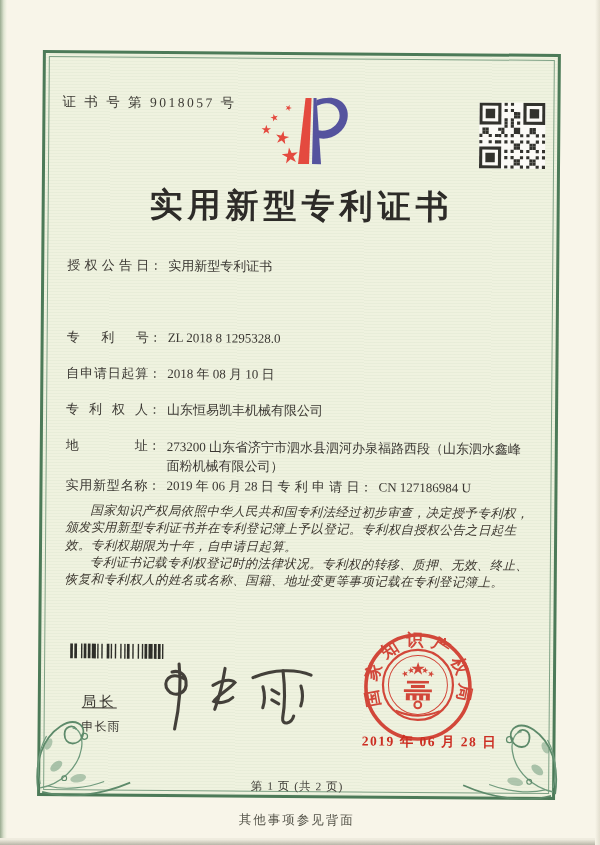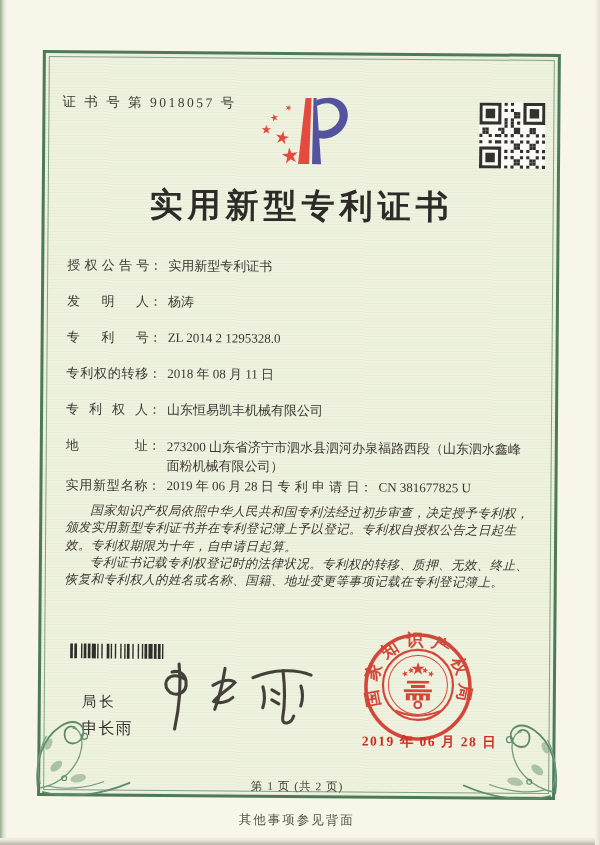--- a/index.html
+++ b/index.html
@@ -36,22 +36,22 @@
   .flabel{display:inline-block;width:82px;text-align:justify;text-align-last:justify;}
   .fvalue{margin-left:6px;}
   .fvalue-wrap{display:inline-block;vertical-align:top;width:366px;
     white-space:normal;line-height:19px;}
   .grant2{position:absolute;left:212px;top:0;}
   .paras{position:absolute;left:66px;top:504px;width:470px;font-size:12.5px;
     line-height:17.3px;color:#3d3830;font-style:italic;letter-spacing:.4px;}
   .paras p{margin:0;text-indent:2em;}
   .barcode{position:absolute;left:70px;top:645px;}
   .sig-title{position:absolute;left:84px;top:694px;font-size:14.5px;color:#35322c;
-    letter-spacing:3px;font-family:"Liberation Sans","DejaVu Sans",sans-serif;}
-  .sig-name{position:absolute;left:84px;top:720px;font-size:16px;color:#35322c;
+    letter-spacing:3px;font-family:"Liberation Sans","DejaVu Sans",sans-serif;text-decoration:underline;}
+  .sig-name{position:absolute;left:84px;top:720px;font-size:12px;color:#35322c;
     letter-spacing:1px;font-family:"Liberation Sans","DejaVu Sans",sans-serif;}
   .signature{position:absolute;left:155px;top:660px;}
   .seal{position:absolute;left:352px;top:628px;}
   .page-no{position:absolute;left:0;top:779px;width:100%;text-align:center;
     font-size:11.5px;color:#3f3d37;letter-spacing:1px;}
   .back-note{position:absolute;left:0;top:812px;width:100%;text-align:center;
     font-size:12.5px;color:#55544a;letter-spacing:2px;}
   .flourish{position:absolute;z-index:2;}
   .fl-bl{left:37px;top:668px;}
   .fl-br{left:462px;top:668px;transform:scaleX(-1);}
@@ -196,41 +196,38 @@
         <rect x="45" y="3" width="15" height="15" fill="#fbfaf6"></rect>
         <rect x="48" y="6" width="9" height="9" fill="#32322d"></rect>
         <rect x="0" y="42" width="21" height="21" fill="#32322d"></rect>
         <rect x="3" y="45" width="15" height="15" fill="#fbfaf6"></rect>
         <rect x="6" y="48" width="9" height="9" fill="#32322d"></rect>
       </svg>
 
     <div class="title">实用新型专利证书</div>
 
     <div class="frow" style="top:258px">
-      <span class="flabel">授权公告号</span><span>：</span><span class="fvalue">实用新型专利证书</span>
-    </div>
-    <div class="frow" style="top:294px">
-      <span class="flabel">发　明　人</span><span>：</span><span class="fvalue">杨涛</span>
+      <span class="flabel">授权公告日</span><span>：</span><span class="fvalue">实用新型专利证书</span>
     </div>
     <div class="frow" style="top:330px">
-      <span class="flabel">专　利　号</span><span>：</span><span class="fvalue">ZL 2014 2 1295328.0</span>
+      <span class="flabel">专　利　号</span><span>：</span><span class="fvalue">ZL 2018 8 1295328.0</span>
     </div>
     <div class="frow" style="top:366px">
-      <span class="flabel">专利权的转移</span><span>：</span><span class="fvalue">2018 年 08 月 11 日</span>
+      <span class="flabel">自申请日起算</span><span>：</span><span class="fvalue">2018 年 08 月 10 日</span>
     </div>
     <div class="frow" style="top:402px">
       <span class="flabel">专 利 权 人</span><span>：</span><span class="fvalue">山东恒易凯丰机械有限公司</span>
     </div>
     <div class="frow" style="top:438px">
       <span class="flabel" style="vertical-align:top">地　　　址</span><span style="vertical-align:top">：</span><span class="fvalue fvalue-wrap">273200  山东省济宁市泗水县泗河办泉福路西段（山东泗水鑫峰面粉机械有限公司）</span>
     </div>
     <div class="frow" style="top:478px">
       <span class="flabel">实用新型名称</span><span>：</span><span class="fvalue">2019 年 06 月 28 日</span>
       <span class="grant2">
-        <span class="flabel">专利申请日</span><span>：</span><span class="fvalue">CN 381677825 U</span>
+        <span class="flabel">专利申请日</span><span>：</span><span class="fvalue">CN 127186984 U</span>
       </span>
     </div>
 
     <div class="paras">
       <p>国家知识产权局依照中华人民共和国专利法经过初步审查，决定授予专利权，颁发实用新型专利证书并在专利登记簿上予以登记。专利权自授权公告之日起生效。专利权期限为十年，自申请日起算。</p>
       <p>专利证书记载专利权登记时的法律状况。专利权的转移、质押、无效、终止、恢复和专利权人的姓名或名称、国籍、地址变更等事项记载在专利登记簿上。</p>
     </div>
 
     <svg class="barcode" id="barcode-svg" width="168" height="16" viewBox="0 0 168 16">
         <rect x="2.0" y="0" width="2.7" height="15" fill="#2e2e29"></rect>

